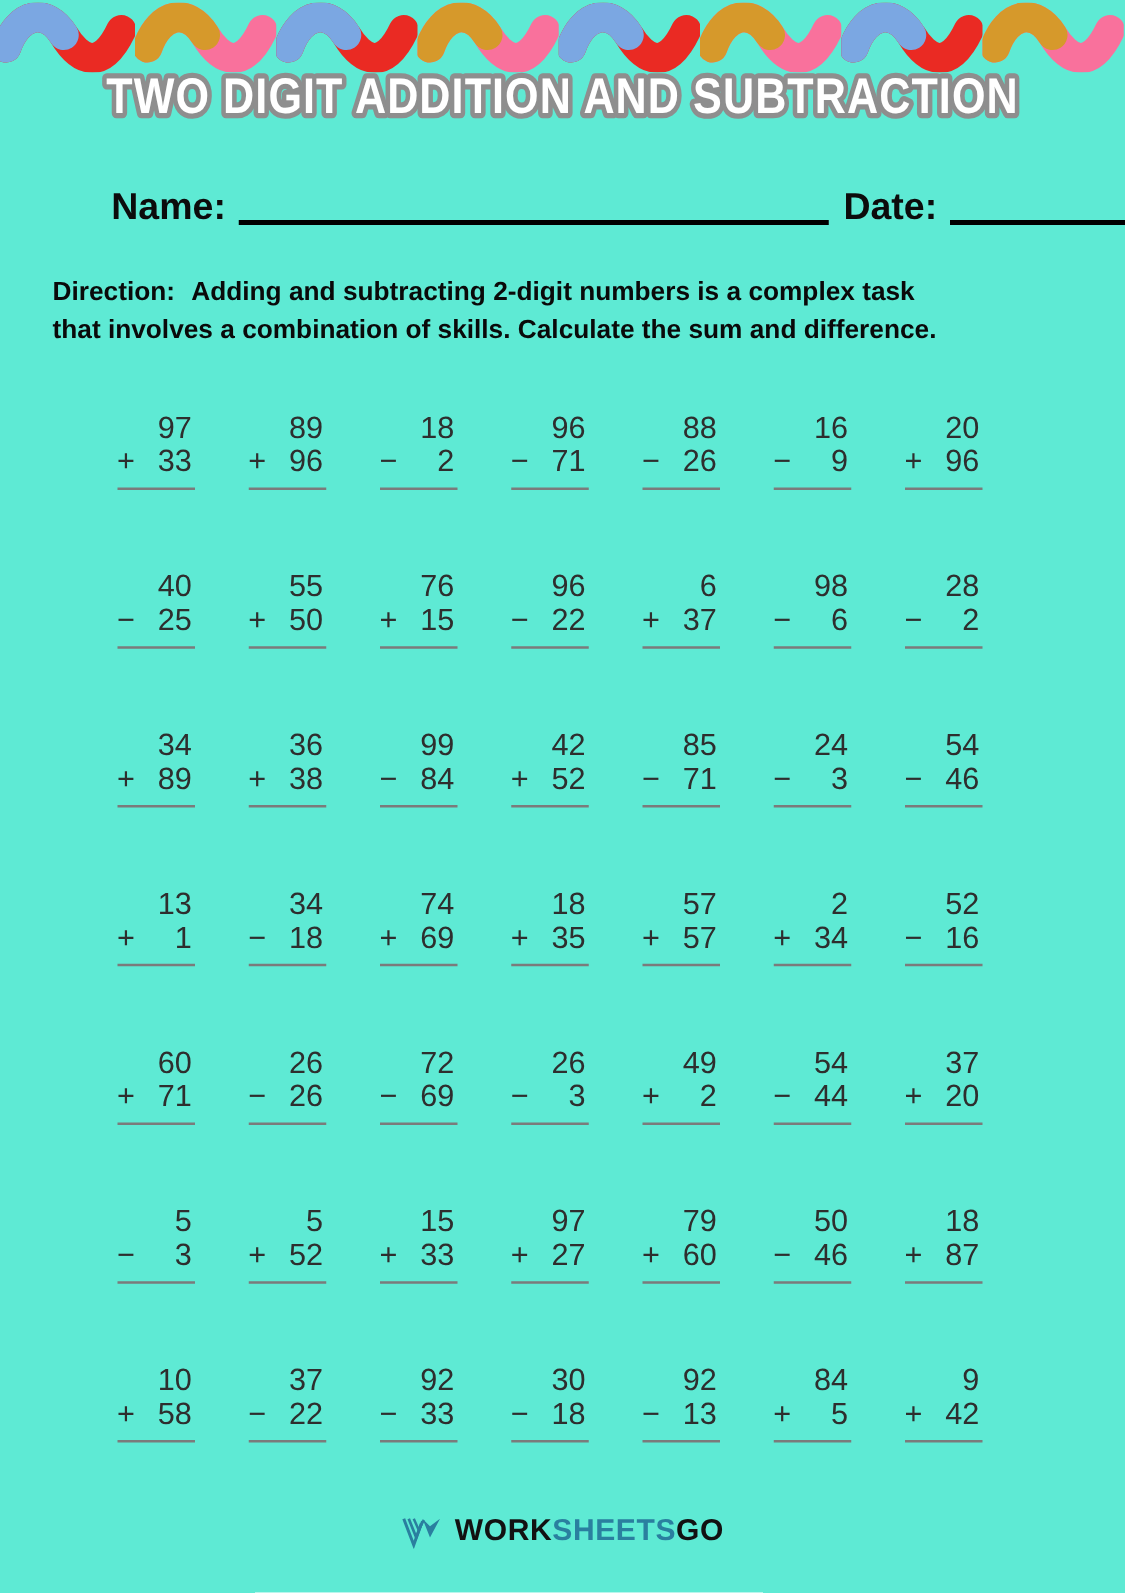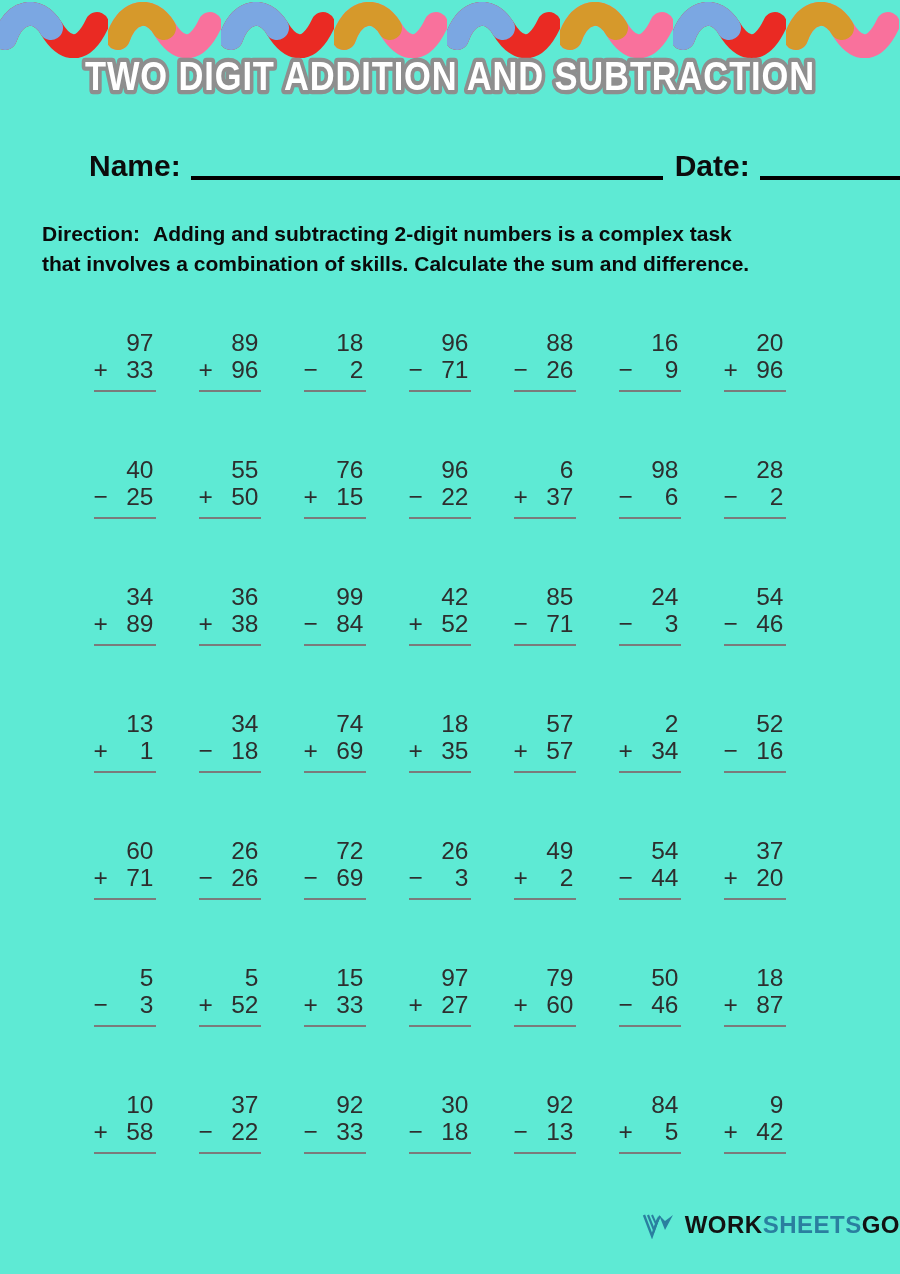--- a/index.html
+++ b/index.html
@@ -36,21 +36,21 @@
   .dir-label{margin-right:13px;}
   
   .grid{position:absolute;top:329px;left:72px;width:735px;display:grid;
     grid-template-columns:repeat(7,105px);grid-auto-rows:127px;justify-items:center;}
   .prob{width:62px;font-size:24.5px;color:var(--num);}
   .prob .top{text-align:right;line-height:27px;padding-right:2px;}
   .prob .bot{display:flex;justify-content:space-between;line-height:27px;padding-right:2px;}
   .prob .rule{border-bottom:2.5px solid var(--rule);margin-top:7px;width:100%;}
   
   .footer{position:absolute;top:1211px;left:0;width:100%;display:flex;
-    justify-content:flex-end;align-items:center;gap:9px;}
+    justify-content:center;align-items:center;gap:9px;}
   .brand{font-size:24px;font-weight:bold;letter-spacing:0.5px;color:#121212;white-space:nowrap;}
   .seg-teal{color:var(--teal);}
 </style>
 </head>
 <body>
 
 <div class="page">
 
   <div class="wave-row" id="waves">
       <svg viewBox="0 0 113 56" class="wave">

